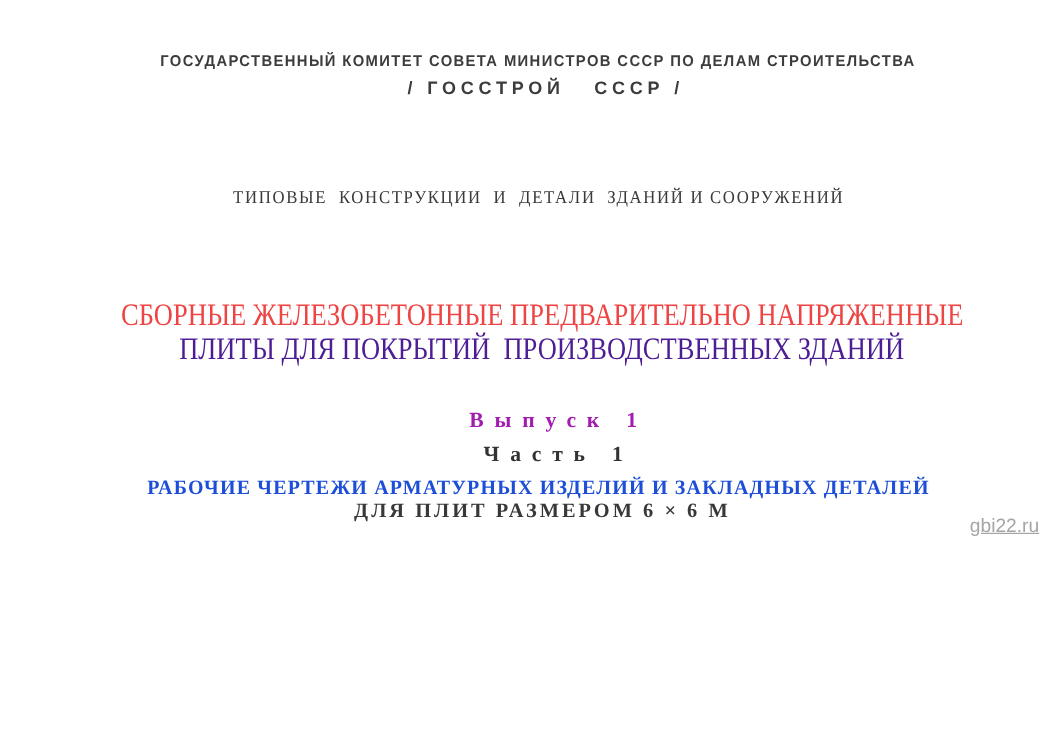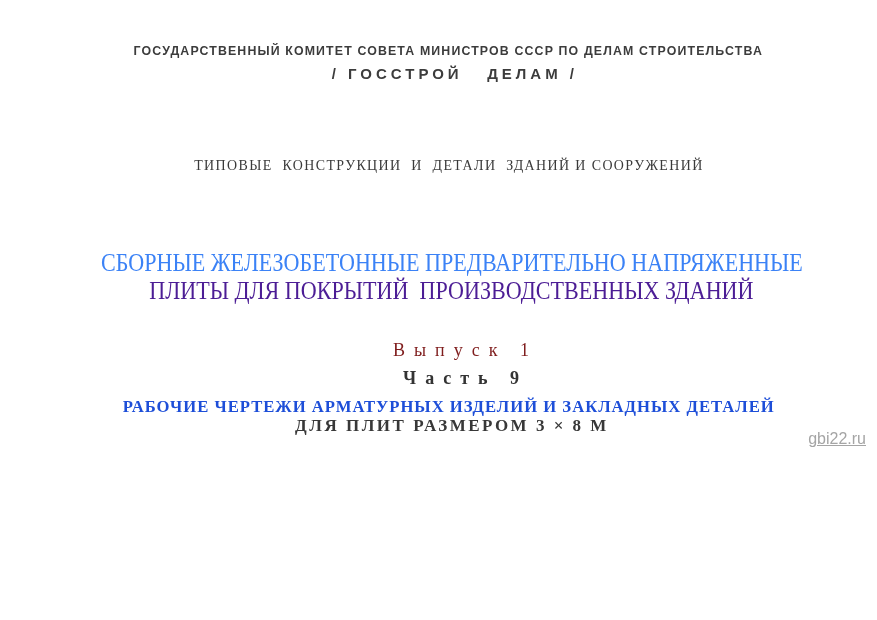--- a/index.html
+++ b/index.html
@@ -64,21 +64,21 @@
     font-size: 30px;
     letter-spacing: 2px;
     color: #3a3a3a;
   }
   .l-series .txt { transform: scaleX(0.8); }
   
   .l-title1 {
     top: 218px;
     font-size: 26px;
     font-weight: 400;
-    color: #3b82f6;
+    color: #ef4444;
   }
   .l-title1 .txt { transform: scaleX(0.85); }
   .l-title2 {
     top: 246px;
     font-size: 26px;
     font-weight: 400;
     color: #4c1d95;
   }
   .l-title2 .txt { transform: scaleX(0.85); }
   .l-title3 {
@@ -86,23 +86,23 @@
     font-size: 18px;
     font-weight: 700;
     letter-spacing: 0.3px;
     color: #3a3a3a;
   }
   .l-title3 .txt { transform: scaleX(0.88); }
   
   .l-issue {
     top: 319px;
     font-size: 18px;
-    font-weight: 400;
+    font-weight: 700;
     letter-spacing: 9px;
-    color: #7f1d1d;
+    color: #a21caf;
   }
   .l-part {
     top: 347px;
     font-size: 18px;
     font-weight: 700;
     letter-spacing: 9px;
     color: #333333;
   }
   
   .l-contents1 {
@@ -142,21 +142,21 @@
 </head>
 <body>
 
 <div class="page">
 
   <div class="line l-committee">
     <span class="txt">ГОСУДАРСТВЕННЫЙ КОМИТЕТ СОВЕТА МИНИСТРОВ СССР ПО ДЕЛАМ СТРОИТЕЛЬСТВА</span>
   </div>
 
   <div class="line l-gosstroy">
-    <span class="txt">/ ГОССТРОЙ   ДЕЛАМ /</span>
+    <span class="txt">/ ГОССТРОЙ   СССР /</span>
   </div>
 
   <div class="line l-caption">
     <span class="txt">ТИПОВЫЕ  КОНСТРУКЦИИ  И  ДЕТАЛИ  ЗДАНИЙ И СООРУЖЕНИЙ</span>
   </div>
 
 
   <div class="line l-title1">
     <span class="txt">СБОРНЫЕ ЖЕЛЕЗОБЕТОННЫЕ ПРЕДВАРИТЕЛЬНО НАПРЯЖЕННЫЕ</span>
   </div>
@@ -164,29 +164,29 @@
   <div class="line l-title2">
     <span class="txt">ПЛИТЫ ДЛЯ ПОКРЫТИЙ  ПРОИЗВОДСТВЕННЫХ ЗДАНИЙ</span>
   </div>
 
 
   <div class="line l-issue">
     <span class="txt">Выпуск 1</span>
   </div>
 
   <div class="line l-part">
-    <span class="txt">Часть 9</span>
+    <span class="txt">Часть 1</span>
   </div>
 
   <div class="line l-contents1">
     <span class="txt">РАБОЧИЕ ЧЕРТЕЖИ АРМАТУРНЫХ ИЗДЕЛИЙ И ЗАКЛАДНЫХ ДЕТАЛЕЙ</span>
   </div>
 
   <div class="line l-contents2">
-    <span class="txt">ДЛЯ ПЛИТ РАЗМЕРОМ 3 × 8 М</span>
+    <span class="txt">ДЛЯ ПЛИТ РАЗМЕРОМ 6 × 6 М</span>
   </div>
 
   <div class="watermark">gbi22.ru</div>
 
   <div class="smudge smudge-a"></div>
   <div class="smudge smudge-b"></div>
 
 </div>
 
 </body></html>

